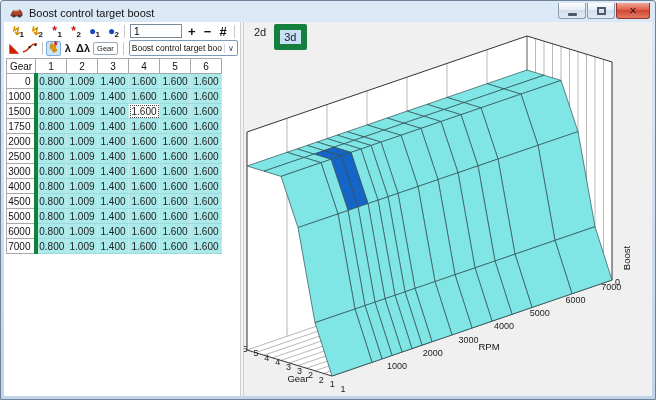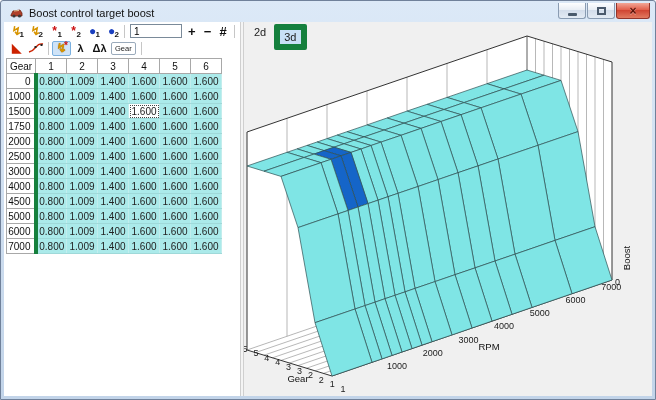--- a/index.html
+++ b/index.html
@@ -144,20 +144,24 @@
           <span class="sup-ast">*</span>
         </div>
         <div class="tbtn">
           <span class="lambda">λ</span>
         </div>
         <div class="tbtn">
           <span class="lambda">Δλ</span>
         </div>
         <span class="line-btn">Gear</span>
         <span class="vsep"></span>
+        <div class="map-select">
+          <span class="val">Boost control target boo</span>
+          <span class="chev">∨</span>
+        </div>
       </div>
       <table class="grid-table">
         <tbody id="table-body">
             <tr>
               <td class="corner">Gear</td>
               <td class="ch">1</td>
               <td class="ch">2</td>
               <td class="ch">3</td>
               <td class="ch">4</td>
               <td class="ch">5</td>

